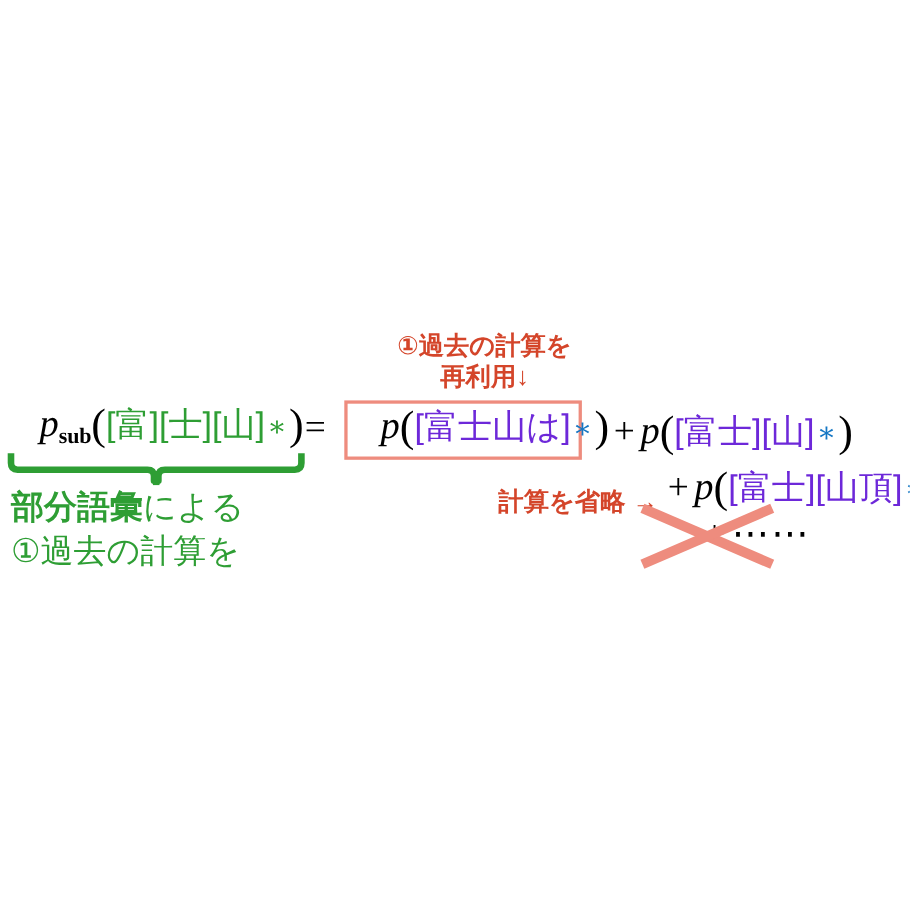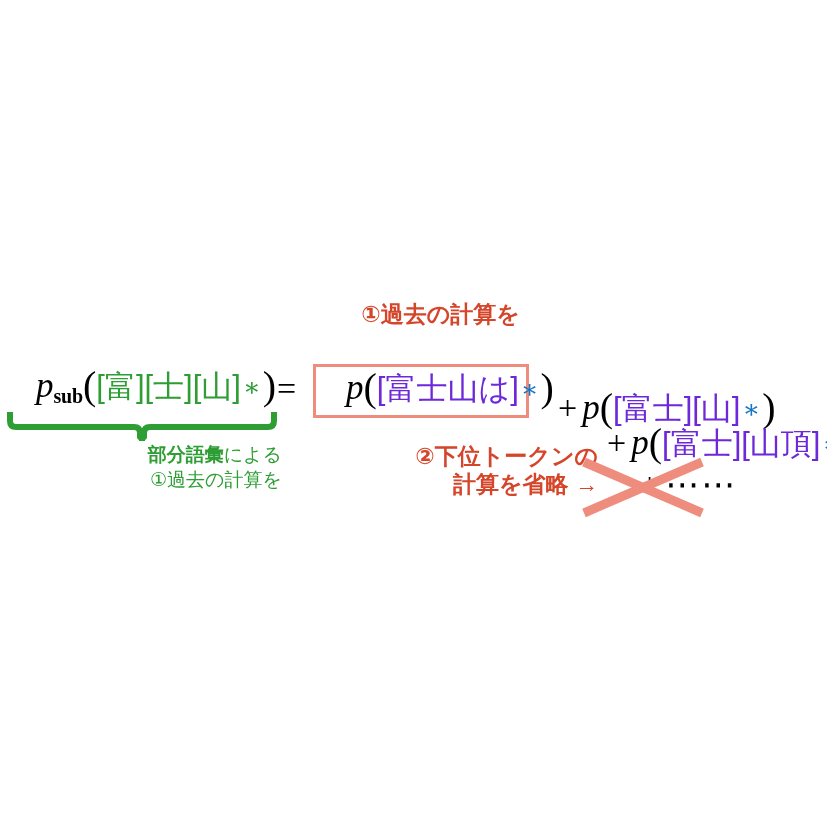--- a/index.html
+++ b/index.html
@@ -86,23 +86,23 @@
     font-size: 23px;
     line-height: 1.22;
   }
   .note .line { display: block; }
   .note.right { text-align: right; }
   .note.center { text-align: center; }
 
   .caption {
     color: #2E9E34;
     font-family: "Liberation Sans", "DejaVu Sans", sans-serif;
-    font-size: 19px;
+    font-size: 30px;
     line-height: 1.32;
-    text-align: right;
+    text-align: left;
   }
   .caption .line { display: block; }
   .caption .em { font-weight: 700; }
 
   
   .hlbox {
     position: absolute;
     border: 3px solid #EE8C7E;
     box-sizing: border-box;
     background: transparent;
@@ -116,48 +116,48 @@
     pointer-events: none;
   }
 </style>
 </head>
 <body>
 
 <div class="stage">
 
   <div class="abs note center" style="left:333px; top:300px; width:215px;">
     <span class="line">①過去の計算を</span>
+    <span class="line">再利用↓</span>
   </div>
 
   <div class="hlbox" style="left:313px; top:364px; width:216px; height:54px;"></div>
 
   <div class="abs math" style="left:12px; top:366px;">
     <span class="mvar">p</span><span class="msub">sub</span><span class="paren">(</span><span class="tok green">[富]</span><span class="tok green">[士]</span><span class="tok green">[山]</span><span class="star green">∗</span><span class="paren">)</span>
   </div>
 
   <div class="abs op" style="left:277px; top:370px;">=</div>
 
   <div class="abs math" style="left:322px; top:368px;">
     <span class="mvar">p</span><span class="paren">(</span><span class="tok blue">[富士山は]</span><span class="star blue">∗</span><span class="paren">)</span>
   </div>
 
-  <div class="abs math" style="left:534px; top:388px;">
+  <div class="abs math" style="left:534px; top:372px;">
     <span class="op">+</span><span class="mvar" style="padding-left:5px;">p</span><span class="paren">(</span><span class="tok blue">[富士]</span><span class="tok blue">[山]</span><span class="star blue">∗</span><span class="paren">)</span>
   </div>
 
   <div class="abs math" style="left:583px; top:423px;">
     <span class="op">+</span><span class="mvar" style="padding-left:5px;">p</span><span class="paren">(</span><span class="tok blue">[富士]</span><span class="tok blue">[山頂]</span><span class="star blue">∗</span><span class="paren">)</span>
   </div>
 
   <div class="abs math" style="left:616px; top:467px;">
     <span class="op">+</span><span class="dots" style="padding-left:6px;">⋯⋯</span>
   </div>
 
   <div class="abs note right" style="left:360px; top:442px; width:238px;">
-    <span class="line">②下位トークンの</span>
     <span class="line">計算を省略 →</span>
   </div>
 
   <div class="abs caption" style="left:10px; top:442px; width:272px;">
     <span class="line"><span class="em">部分語彙</span><span>による</span></span>
     <span class="line">①過去の計算を</span>
   </div>
 
   <svg class="overlay" viewBox="0 0 827 827" xmlns="http://www.w3.org/2000/svg">
 

